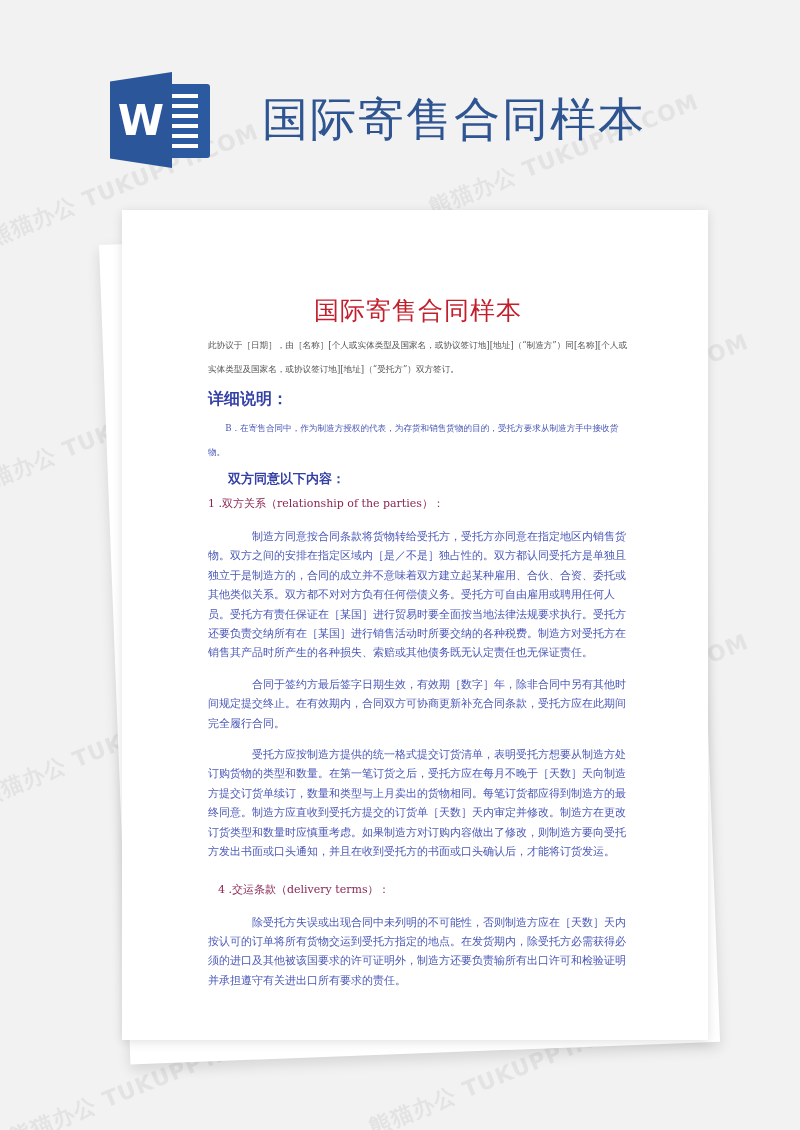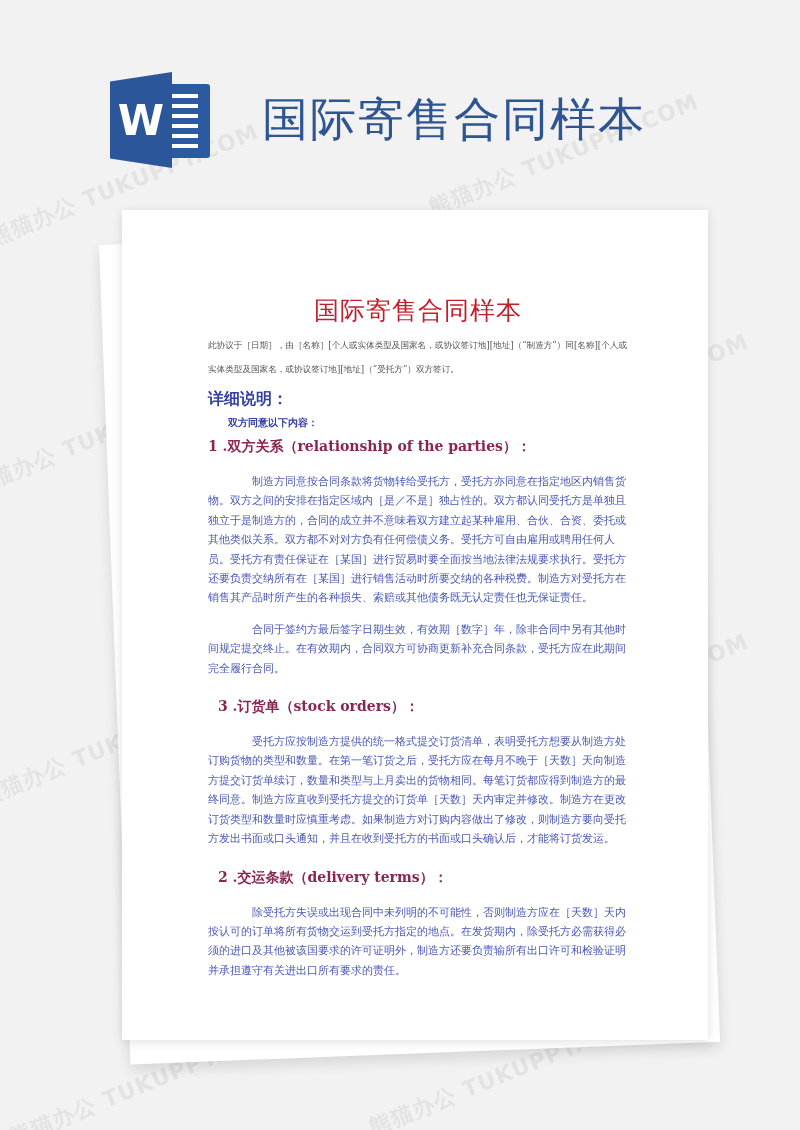--- a/index.html
+++ b/index.html
@@ -65,24 +65,24 @@
     width: 423px; font-size: 8.6px; line-height: 24px; color: #6a6a78;
   }
   .intro { color: #555; }
   .blue { color: #4a58b6; }
   .indent { text-indent: 2em; }
   .indent4 { text-indent: 4em; }
   .section-heading {
     font-size: 16px; font-weight: bold; color: #3540a6; margin: 8px 0 6px 0;
   }
   .agree-heading {
-    font-size: 10px; font-weight: bold; color: #3540a6; margin: 6px 0 6px 20px;
+    font-size: 13px; font-weight: bold; color: #3540a6; margin: 6px 0 6px 20px;
   }
   .clause-heading {
-    font-size: 14px; font-weight: bold; color: #8b2552; margin: 8px 12px 16px 0;
+    font-size: 11px; font-weight: normal; color: #8b2552; margin: 8px 12px 16px 0;
   }
   .clause-heading.indented { margin-left: 10px; }
   .clause-body { color: #4a58b6; width: 423px; font-size: 11px; line-height: 19.4px; }
   .gap { height: 12px; }
 </style>
 </head>
 <body>
 
 <div class="watermark" style="left:-20px; top:170px;">熊猫办公 TUKUPPT.COM</div>
 <div class="watermark" style="left:420px; top:140px;">熊猫办公 TUKUPPT.COM</div>
@@ -110,29 +110,29 @@
 
 <div class="back-page"></div>
 
 <div class="page">
   <div class="doc-title">国际寄售合同样本</div>
 
   <p class="para intro">此协议于［日期］，由［名称］[个人或实体类型及国家名，或协议签订地][地址]（“制造方”）同[名称][个人或实体类型及国家名，或协议签订地][地址]（“受托方”）双方签订。</p>
 
   <div class="section-heading">详细说明：</div>
 
+  <p class="para blue indent">B．在寄售合同中，作为制造方授权的代表，为存货和销售货物的目的，受托方要求从制造方手中接收货物。</p>
 
   <div class="agree-heading">双方同意以下内容：</div>
 
   <div class="clause-heading">1 .双方关系（relationship of the parties）：</div>
   <p class="clause-body indent4">制造方同意按合同条款将货物转给受托方，受托方亦同意在指定地区内销售货物。双方之间的安排在指定区域内［是／不是］独占性的。双方都认同受托方是单独且独立于是制造方的，合同的成立并不意味着双方建立起某种雇用、合伙、合资、委托或其他类似关系。双方都不对对方负有任何偿债义务。受托方可自由雇用或聘用任何人员。受托方有责任保证在［某国］进行贸易时要全面按当地法律法规要求执行。受托方还要负责交纳所有在［某国］进行销售活动时所要交纳的各种税费。制造方对受托方在销售其产品时所产生的各种损失、索赔或其他债务既无认定责任也无保证责任。</p>
 
   <div class="gap"></div>
   <p class="clause-body indent4">合同于签约方最后签字日期生效，有效期［数字］年，除非合同中另有其他时间规定提交终止。在有效期内，合同双方可协商更新补充合同条款，受托方应在此期间完全履行合同。</p>
 
   <div class="gap"></div>
-  <div class="clause-heading indented">3 .订货单（stock orders）：</div>
   <p class="clause-body indent4">受托方应按制造方提供的统一格式提交订货清单，表明受托方想要从制造方处订购货物的类型和数量。在第一笔订货之后，受托方应在每月不晚于［天数］天向制造方提交订货单续订，数量和类型与上月卖出的货物相同。每笔订货都应得到制造方的最终同意。制造方应直收到受托方提交的订货单［天数］天内审定并修改。制造方在更改订货类型和数量时应慎重考虑。如果制造方对订购内容做出了修改，则制造方要向受托方发出书面或口头通知，并且在收到受托方的书面或口头确认后，才能将订货发运。</p>
 
   <div class="gap"></div>
-  <div class="clause-heading indented">2 .交运条款（delivery terms）：</div>
+  <div class="clause-heading indented">4 .交运条款（delivery terms）：</div>
   <p class="clause-body indent4">除受托方失误或出现合同中未列明的不可能性，否则制造方应在［天数］天内按认可的订单将所有货物交运到受托方指定的地点。在发货期内，除受托方必需获得必须的进口及其他被该国要求的许可证明外，制造方还要负责输所有出口许可和检验证明并承担遵守有关进出口所有要求的责任。</p>
 </div>
 
 </body></html>

